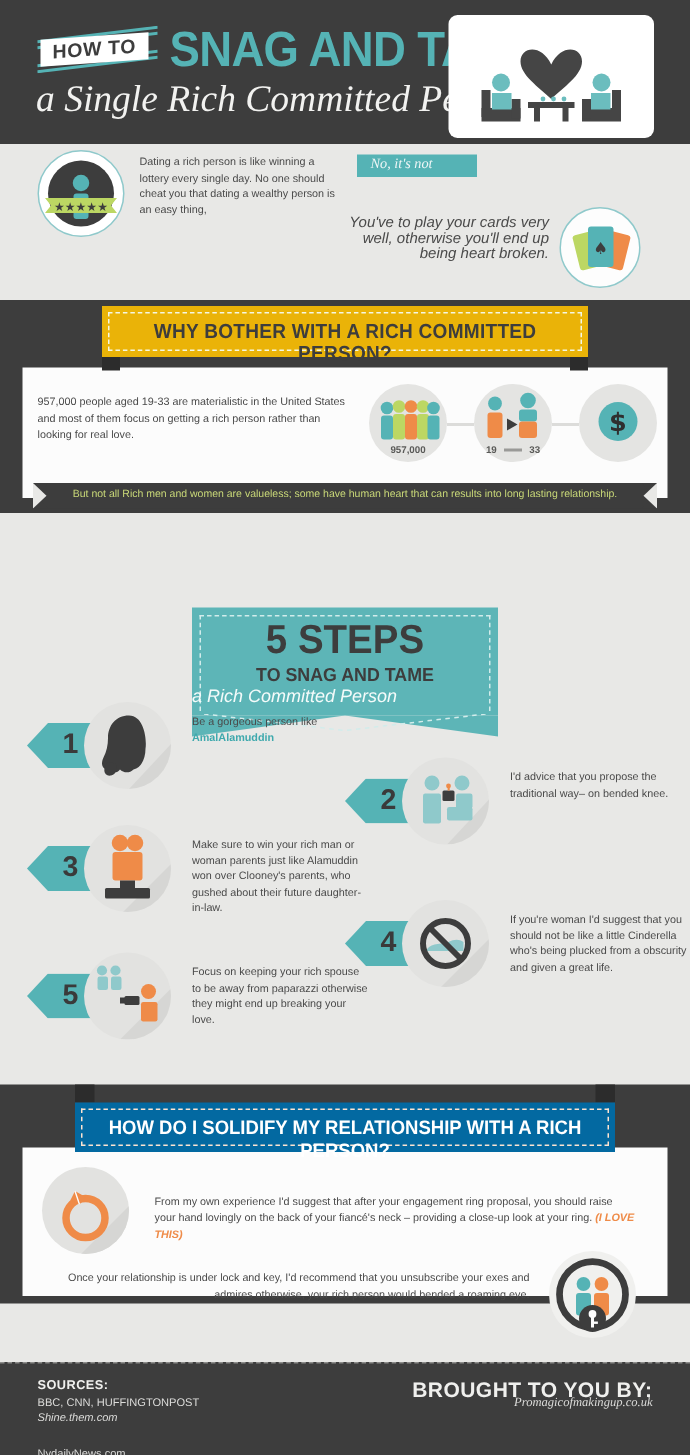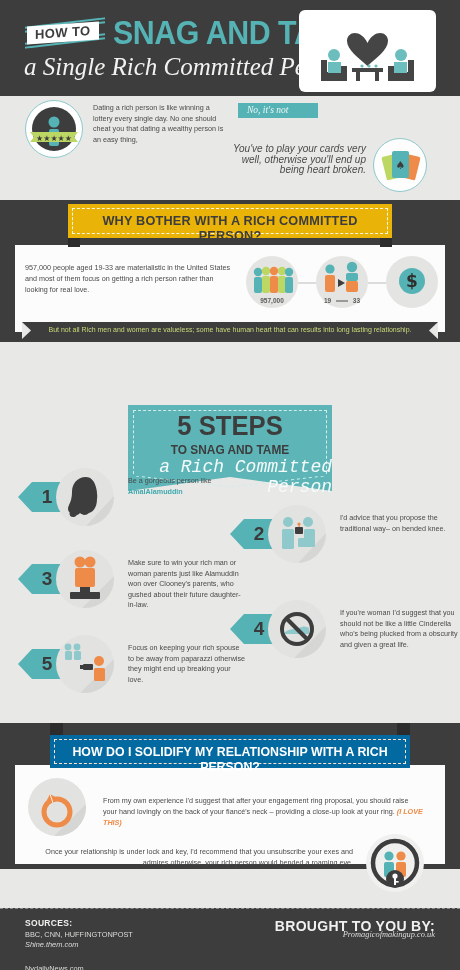--- a/index.html
+++ b/index.html
@@ -217,24 +217,24 @@
   }
   .steps-sub {
     position: absolute; left: 0; right: 0; top: 38px;
     text-align: center;
     font-weight: bold; font-size: 12.5px;
     color: #3d3d3d;
     transform: scaleX(0.95);
   }
   .steps-serif {
     position: absolute; left: 0; right: 0; top: 52px;
-    text-align: right;
-    font-family: Liberation Mono, monospace;
+    text-align: left;
+    font-family: Liberation Sans, sans-serif;
     font-style: italic;
-    font-size: 18px;
+    font-size: 12px;
     color: #f4fbfa;
   }
 
   
   .step { position: absolute; }
   .step .chev {
     position: absolute; left: 0; top: 14px;
     width: 44px; height: 30px;
     background: #55b3b5;
     clip-path: polygon(0 50%, 14px 0, 100% 0, 100% 100%, 14px 100%);

